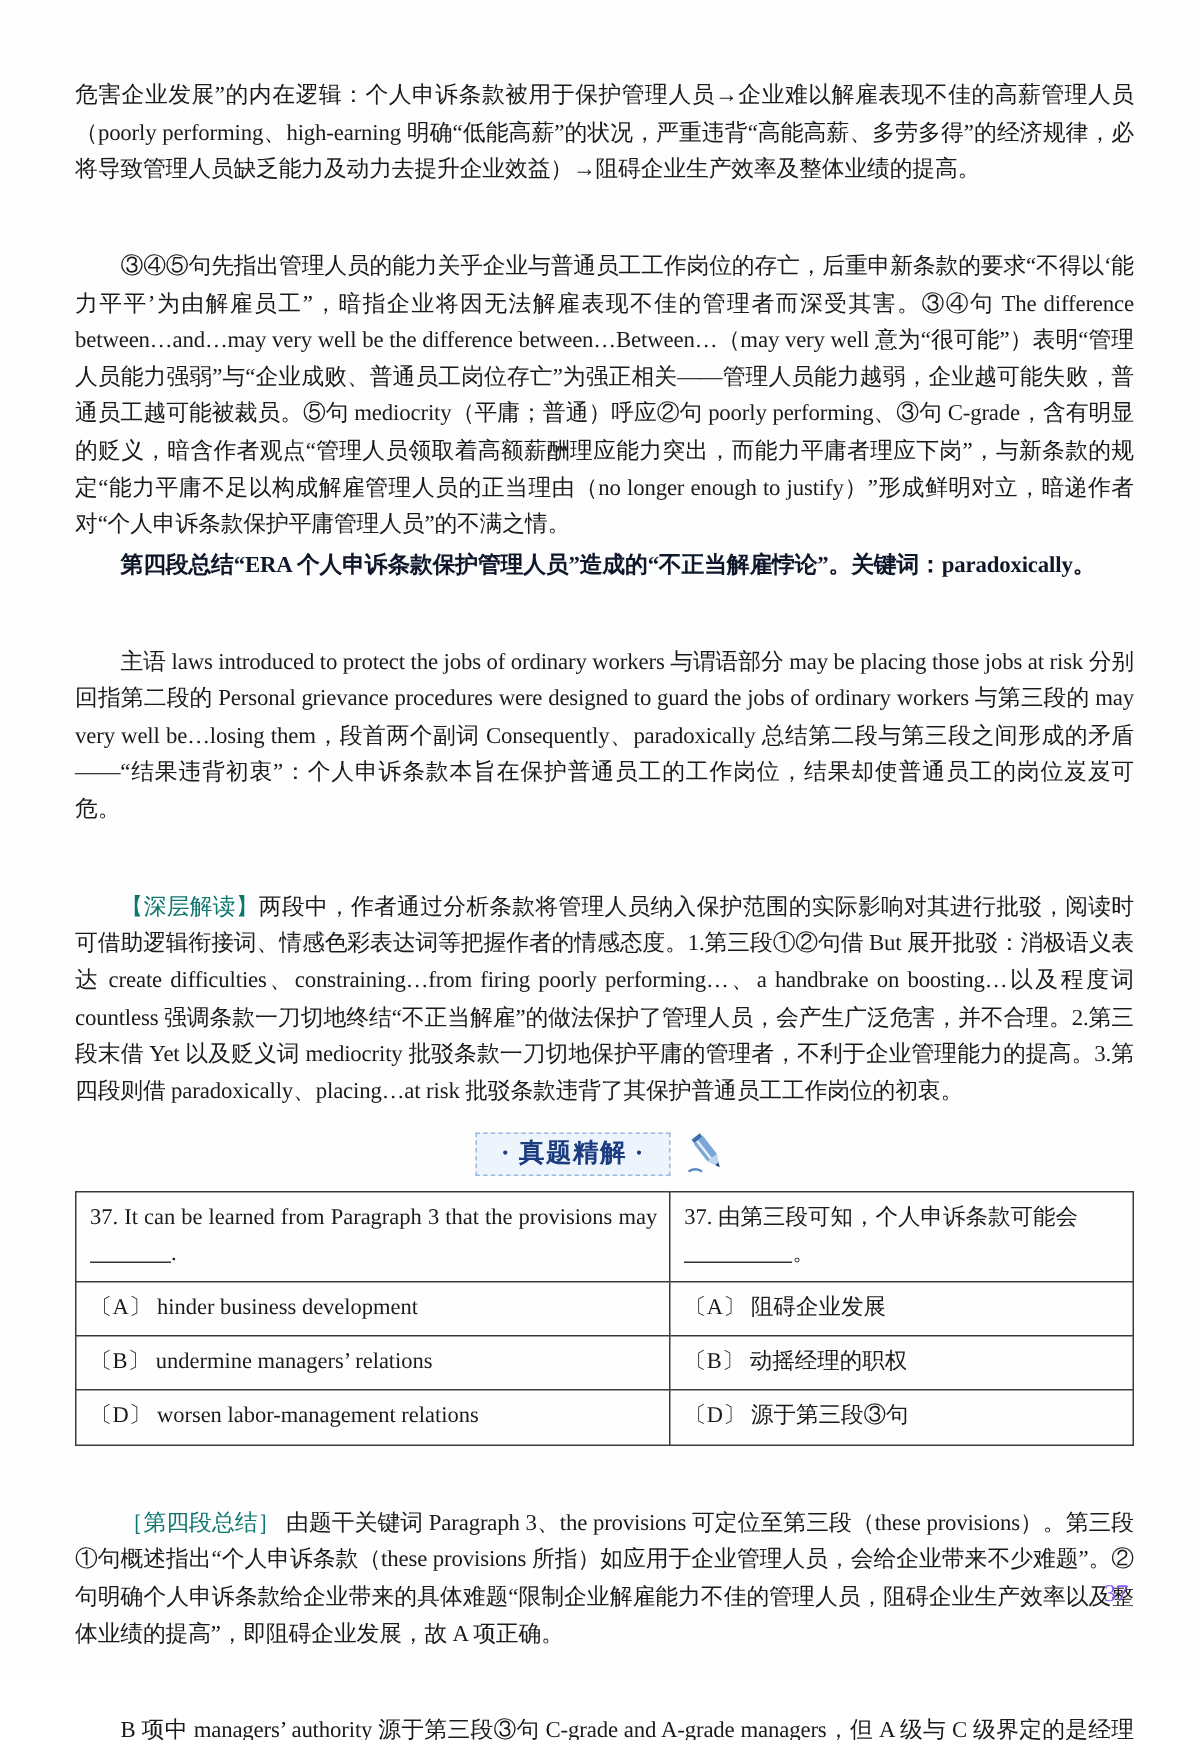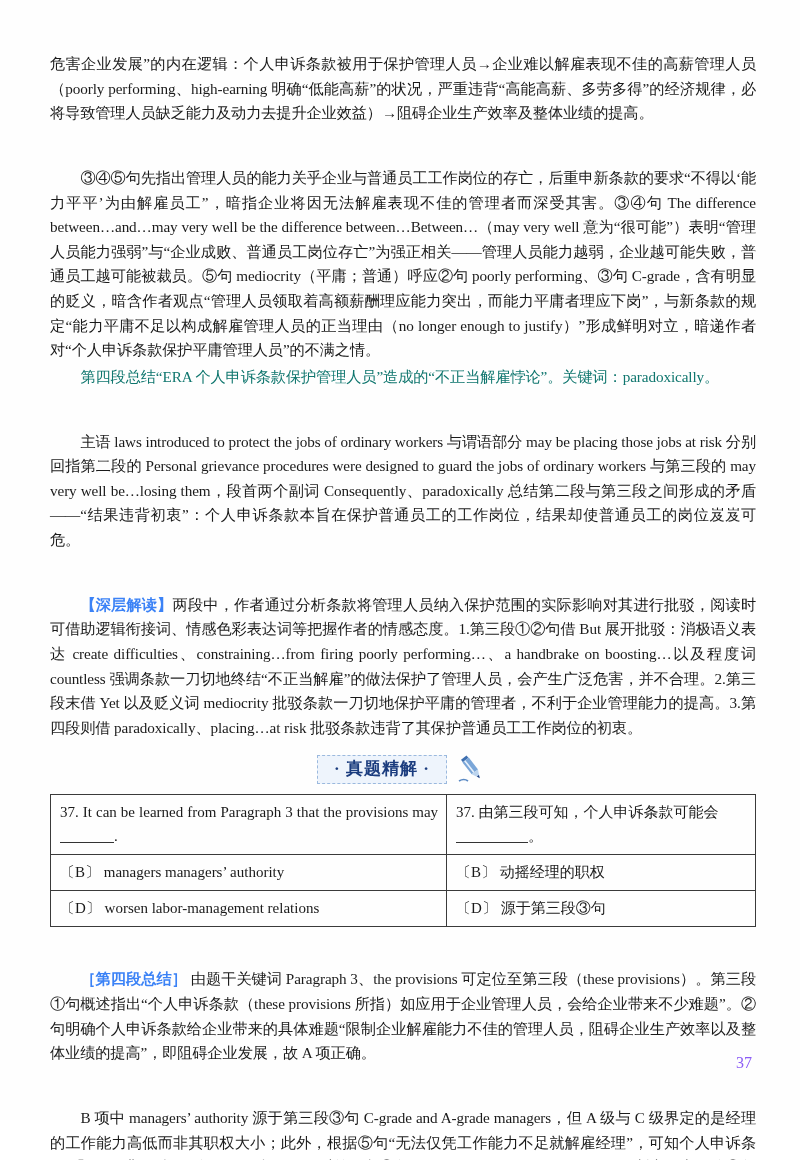--- a/index.html
+++ b/index.html
@@ -27,31 +27,31 @@
   .para {
     font-size: 15.2px;
     line-height: 1.62;
     text-align: justify;
     text-justify: inter-ideograph;
     margin: 0 0 1px 0;
     letter-spacing: -0.1px;
   }
   .indent2 { text-indent: 2em; margin-top: 40px; }
   .blue-head {
-    color: #0f766e;
-    font-weight: normal;
+    color: #0f172a;
+    font-weight: bold;
     font-size: 15.2px;
     line-height: 1.62;
     text-indent: 2em;
     margin: 2px 0 1px 0;
     letter-spacing: -0.1px;
   }
   .lbl-blue {
-    color: #3b82f6;
-    font-weight: bold;
+    color: #0f766e;
+    font-weight: normal;
   }
 
   
   .banner-wrap {
     display: flex;
     justify-content: center;
     align-items: center;
     margin: 14px 0 10px 0;
     gap: 8px;
   }
@@ -140,21 +140,25 @@
     </svg>
   </div>
 
   <table class="qtable">
     <tbody>
       <tr>
         <td class="col-en qhead"><span>37. It can be learned from Paragraph 3 that the provisions</span> <span>may</span> <span class="blank-line"></span><span>.</span></td>
         <td class="col-zh qhead"><span>37. 由第三段可知，个人申诉条款可能会</span><br><span class="blank-line-zh"></span><span>。</span></td>
       </tr>
       <tr>
-        <td class="col-en"><span class="opt-brk">〔B〕</span> <span>managers managers’ authority</span></td>
+        <td class="col-en"><span class="opt-brk">〔A〕</span> <span>hinder business development</span></td>
+        <td class="col-zh"><span class="opt-brk">〔A〕</span> <span>阻碍企业发展</span></td>
+      </tr>
+      <tr>
+        <td class="col-en"><span class="opt-brk">〔B〕</span> <span>undermine managers’ relations</span></td>
         <td class="col-zh"><span class="opt-brk">〔B〕</span> <span>动摇经理的职权</span></td>
       </tr>
       <tr>
         <td class="col-en"><span class="opt-brk">〔D〕</span> <span>worsen labor-management relations</span></td>
         <td class="col-zh"><span class="opt-brk">〔D〕</span> <span>源于第三段③句</span></td>
       </tr>
     </tbody>
   </table>
 
   <p class="para indent2"><span class="lbl-blue">［第四段总结］</span> <span>由题干关键词 Paragraph 3、the provisions 可定位至第三段（these provisions）。第三段①句概述指出“个人申诉条款（these provisions 所指）如应用于企业管理人员，会给企业带来不少难题”。②句明确个人申诉条款给企业带来的具体难题“限制企业解雇能力不佳的管理人员，阻碍企业生产效率以及整体业绩的提高”，即阻碍企业发展，故 A 项正确。</span></p>

